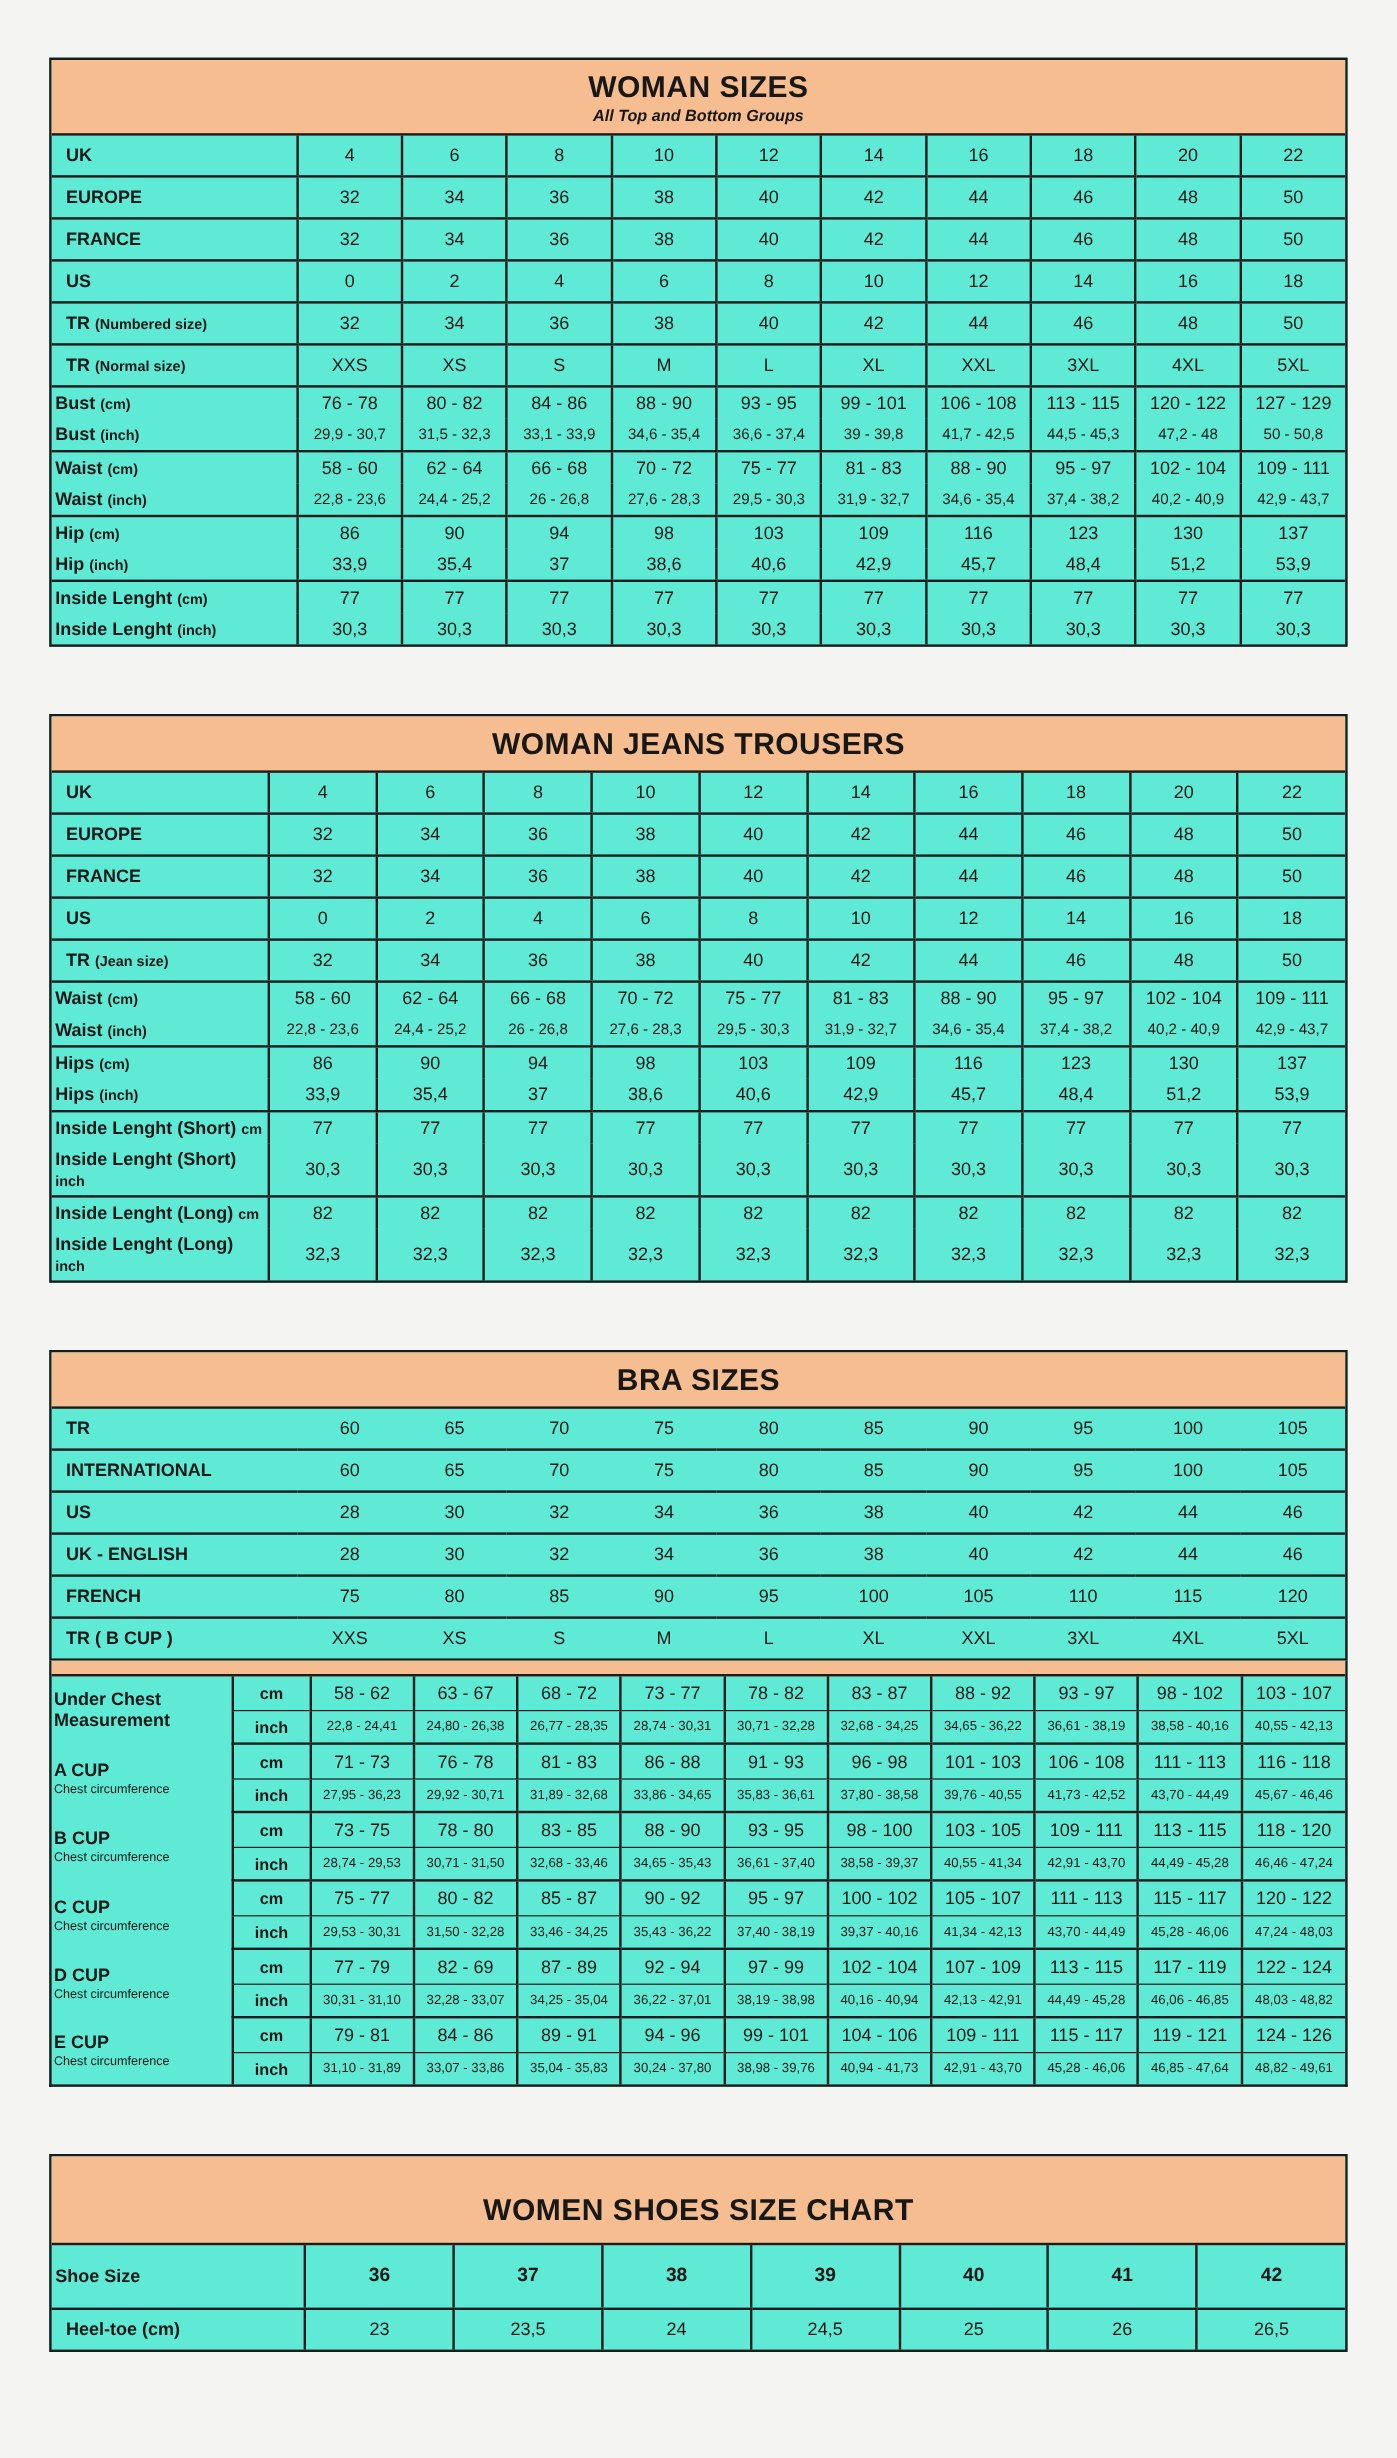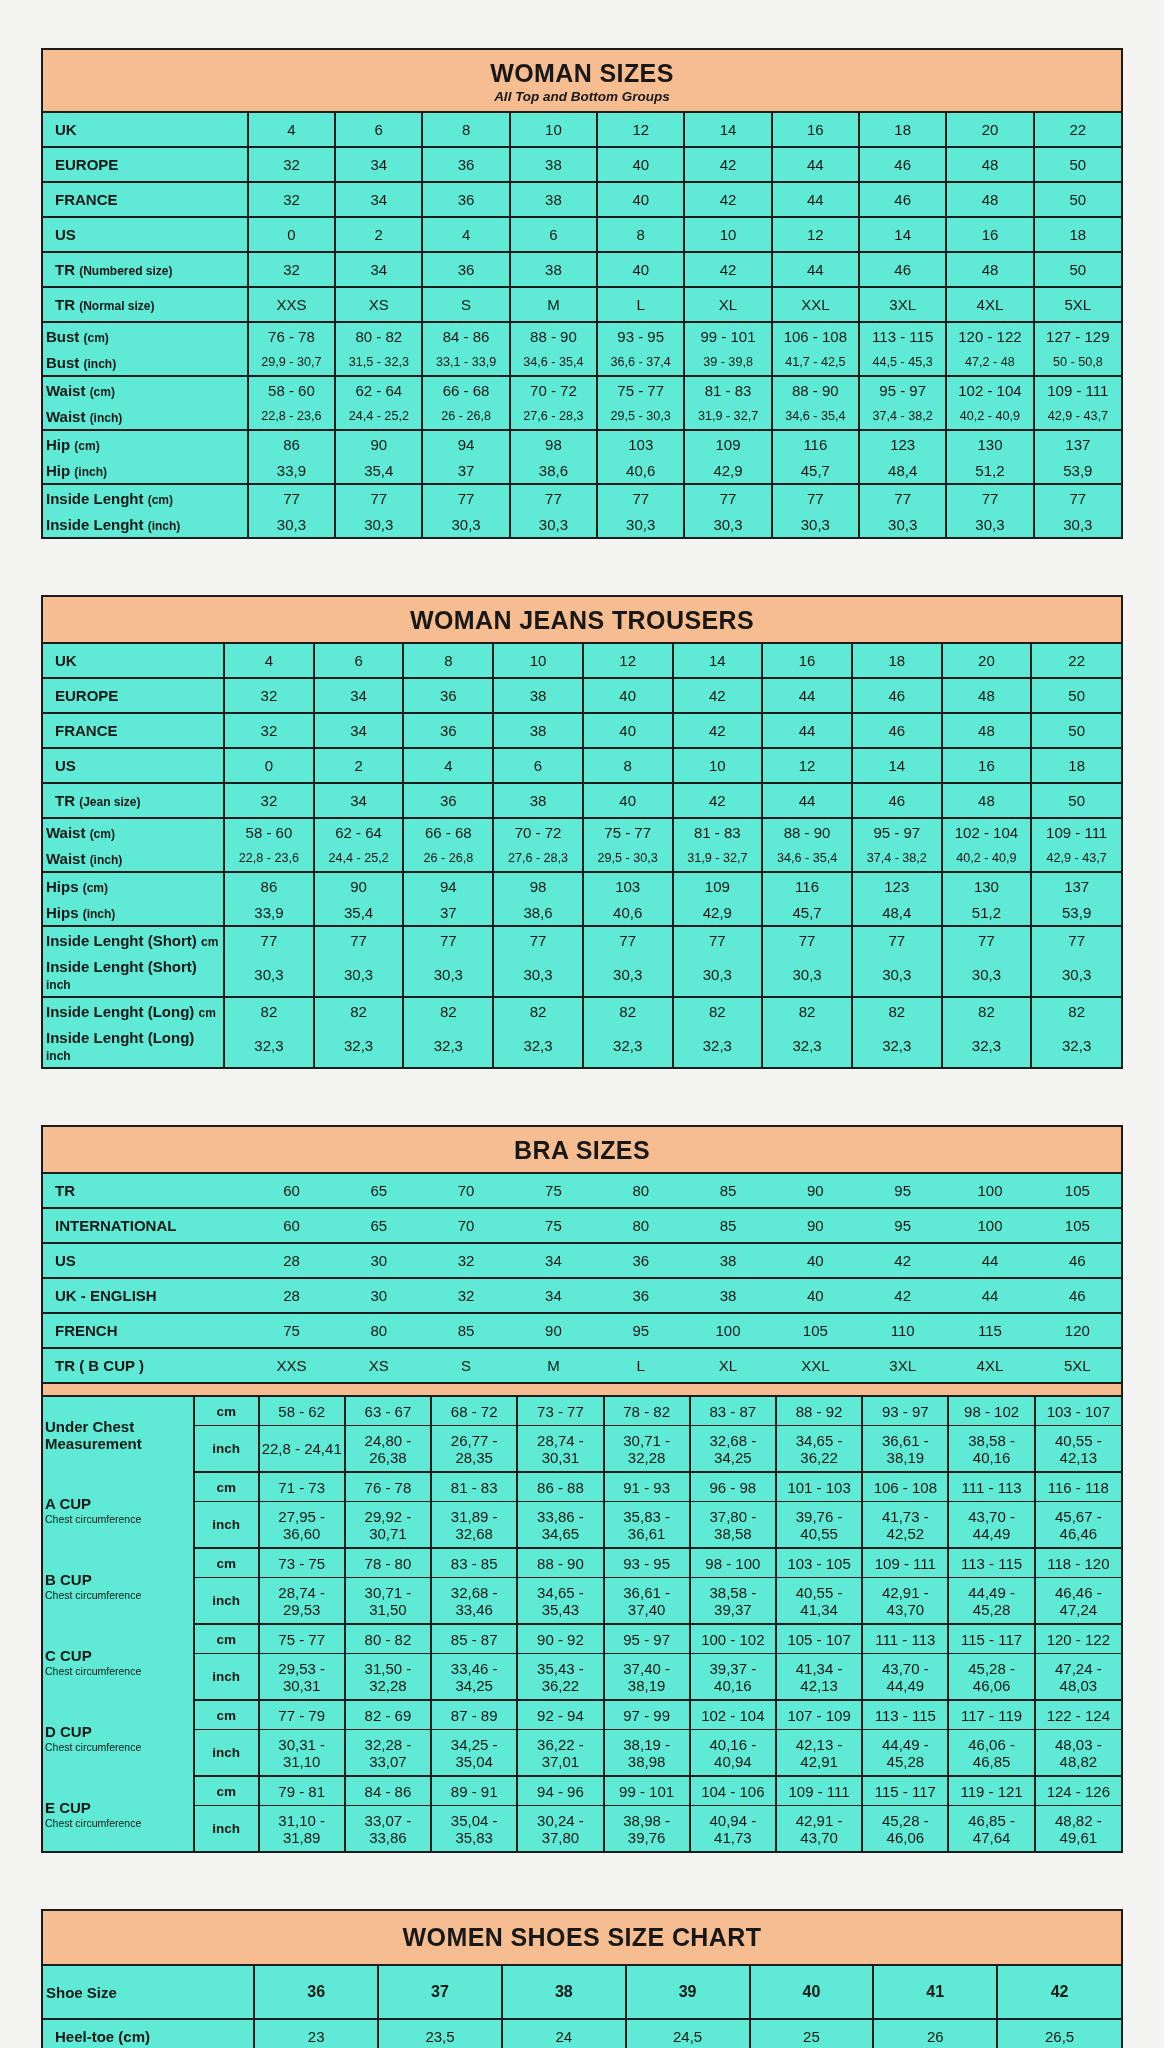--- a/index.html
+++ b/index.html
@@ -32,28 +32,28 @@
   
   tr.group-end td { border-bottom: 2px solid var(--line); }
   tr.inner td:not(.label) { border-bottom: 1.5px solid var(--line); }
   tbody tr:last-child td { border-bottom: none; }
   
   tr.compact td { padding: 4.5px 3px; }
   tr.small td.val { font-size: 12.6px; }
   tr.strong td.val { font-weight: bold; font-size: 16px; }
   tr.strong td { padding: 17px 3px; margin-left: 25px; }
   .cups td { padding: 5.5px 2px; }
-  .cups tr.small td.val { font-size: 15px; }
+  .cups tr.small td.val { font-size: 11px; }
   
   col.label { width: 19%; }
   .cups col.label { width: 14%; }
   .cups col.unit { width: 6%; }
   [data-name="woman-jeans-table"] col.label { width: 16.8%; }
   [data-name="women-shoes-table"] col.label { width: 19.6%; }
-  [data-name="women-shoes-table"] .tbl-header { padding: 12px 0 12px; }
+  [data-name="women-shoes-table"] .tbl-header { padding: 31px 0 12px; }
   [data-name="women-shoes-table"] td.label { font-size: 15px; }
 </style>
 </head>
 <body>
 
 <main class="stack" data-name="size-charts-document">
 
   <div data-name="tables-stack">
       <section class="size-table grid" data-name="woman-sizes-table">
         <header class="tbl-header" data-name="table-title-bar">
@@ -610,21 +610,21 @@
               <td class="val" data-name="size-cell">86 - 88</td>
               <td class="val" data-name="size-cell">91 - 93</td>
               <td class="val" data-name="size-cell">96 - 98</td>
               <td class="val" data-name="size-cell">101 - 103</td>
               <td class="val" data-name="size-cell">106 - 108</td>
               <td class="val" data-name="size-cell">111 - 113</td>
               <td class="val" data-name="size-cell">116 - 118</td>
             </tr>
             <tr class="group-end small" data-name="table-row">
               <td class="unit" data-name="unit-cell">inch</td>
-              <td class="val" data-name="size-cell">27,95 - 36,60</td>
+              <td class="val" data-name="size-cell">27,95 - 36,23</td>
               <td class="val" data-name="size-cell">29,92 - 30,71</td>
               <td class="val" data-name="size-cell">31,89 - 32,68</td>
               <td class="val" data-name="size-cell">33,86 - 34,65</td>
               <td class="val" data-name="size-cell">35,83 - 36,61</td>
               <td class="val" data-name="size-cell">37,80 - 38,58</td>
               <td class="val" data-name="size-cell">39,76 - 40,55</td>
               <td class="val" data-name="size-cell">41,73 - 42,52</td>
               <td class="val" data-name="size-cell">43,70 - 44,49</td>
               <td class="val" data-name="size-cell">45,67 - 46,46</td>
             </tr>

